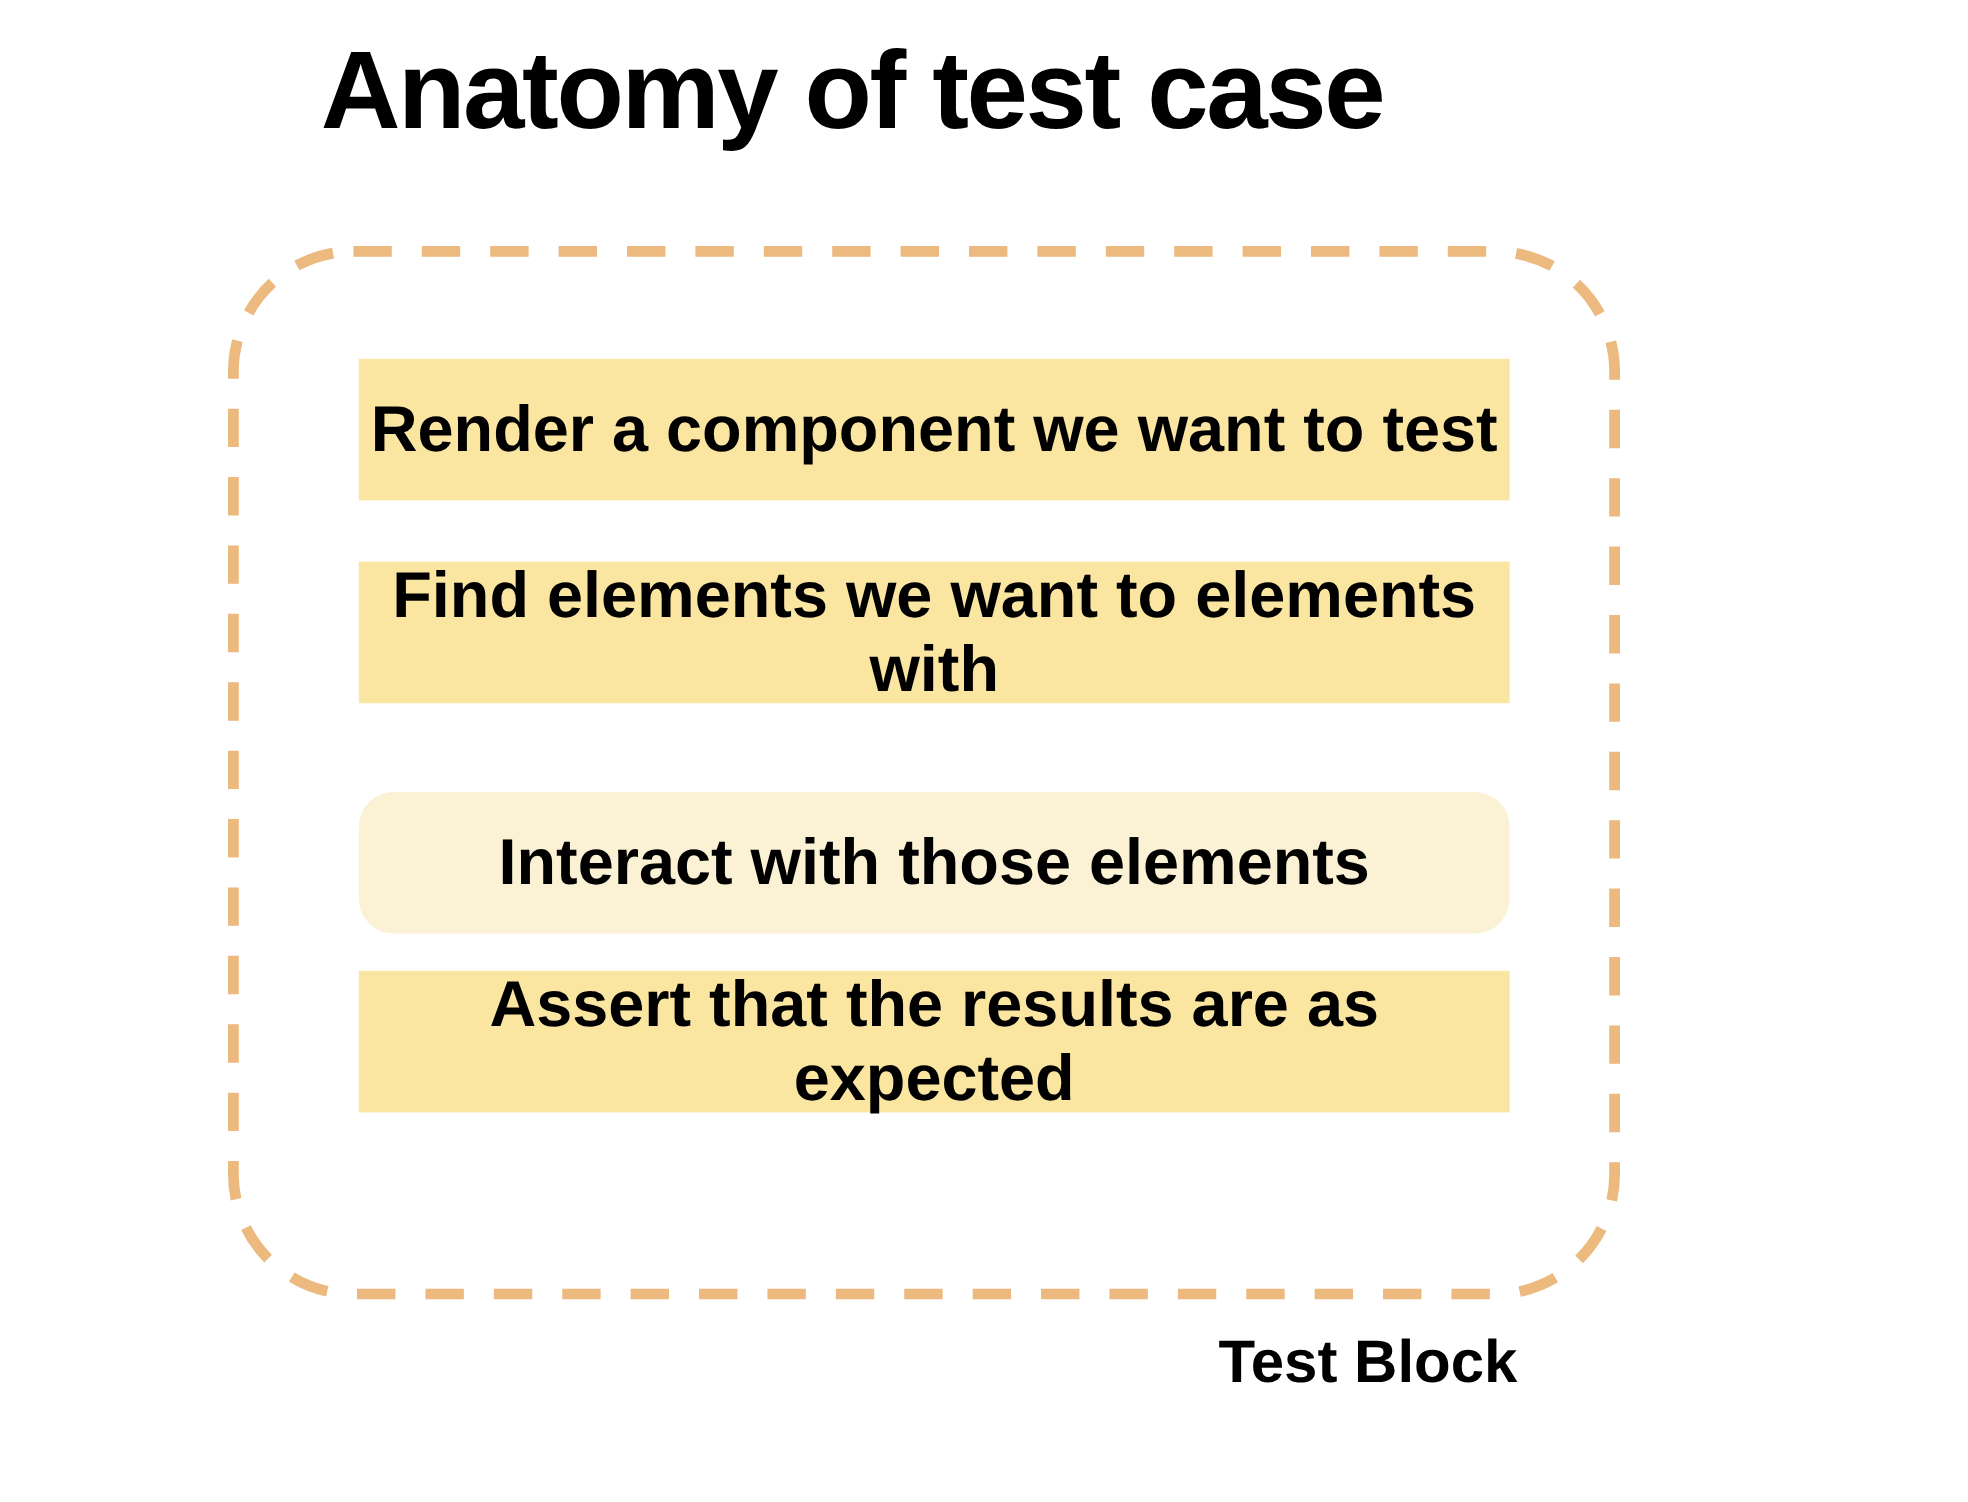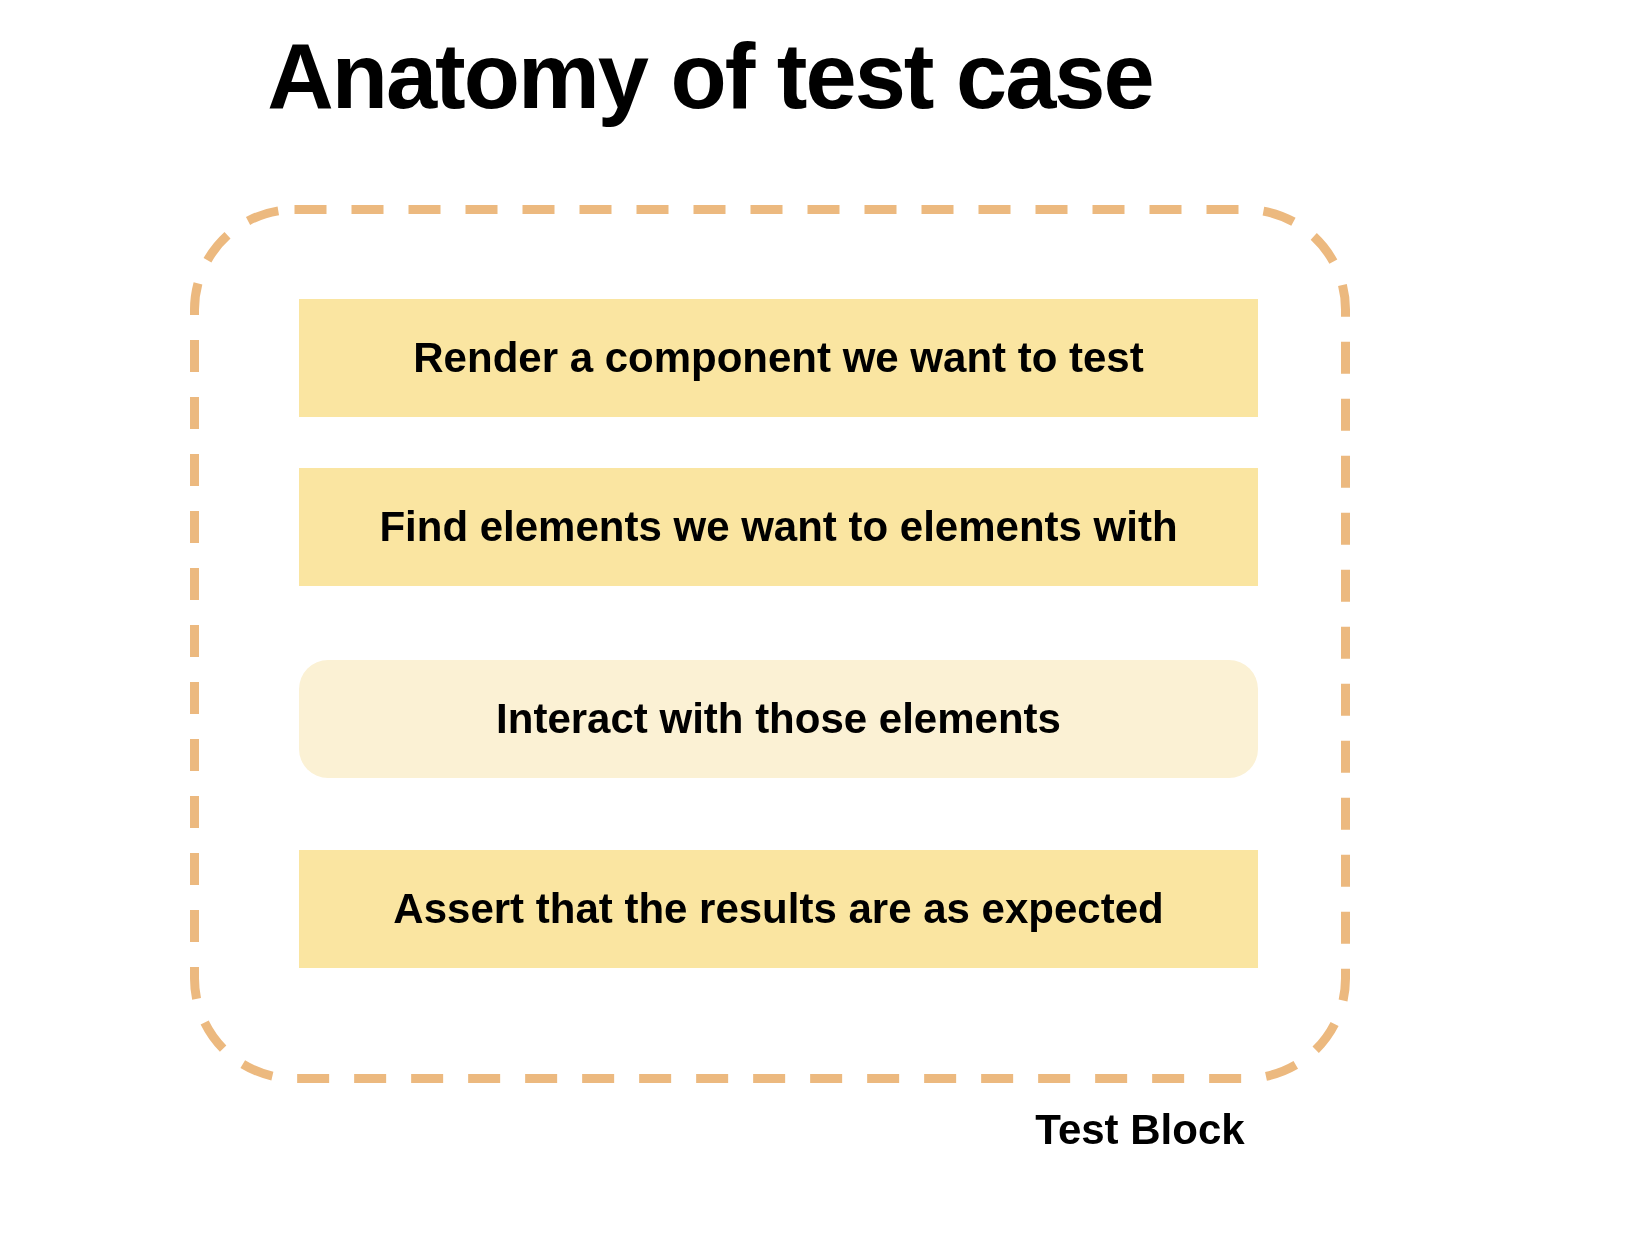--- a/index.html
+++ b/index.html
@@ -47,36 +47,36 @@
   .step {
     position: absolute;
     left: 299px;
     width: 959px;
     height: 118px;
     background: var(--step-bg);
     display: flex;
     align-items: center;
     justify-content: center;
     text-align: center;
-    font-size: 42px;
+    font-size: 54px;
     font-weight: bold;
     color: var(--ink);
   }
   .step.light { background: var(--step-bg-light); border-radius: 29px; }
   .step-1 { top: 299px; }
   .step-2 { top: 468px; }
   .step-3 { top: 660px; }
-  .step-4 { top: 850px; align-items: center; }
+  .step-4 { top: 809px; align-items: center; }
   .frame-caption {
     position: absolute;
     left: 940px;
     top: 1106px;
     width: 400px;
     text-align: center;
-    font-size: 42px;
+    font-size: 50px;
     font-weight: bold;
     color: var(--ink);
   }
 </style>
 </head>
 <body>
 
 <div class="canvas">
 
   <div class="slide-title">Anatomy of test case</div>

